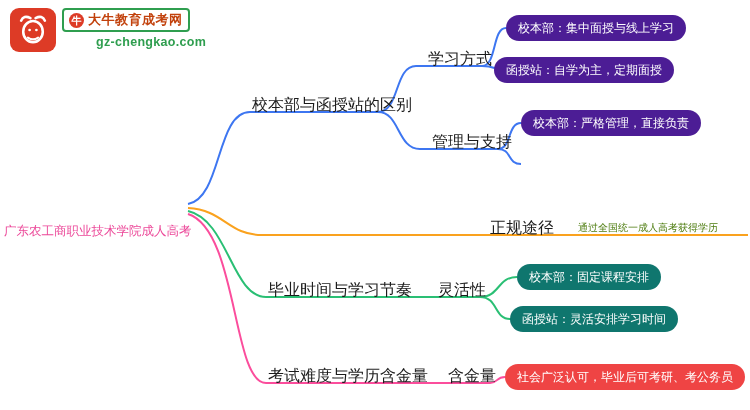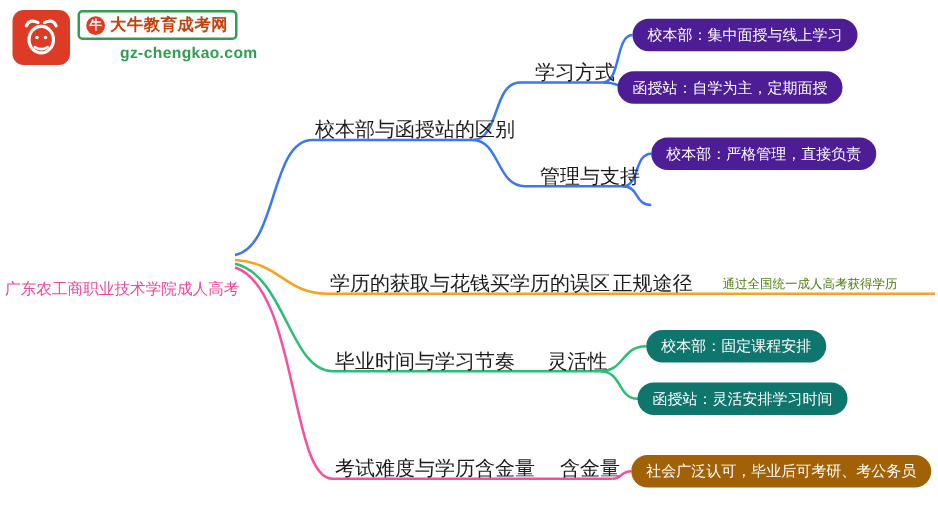--- a/index.html
+++ b/index.html
@@ -5,21 +5,21 @@
   * { margin:0; padding:0; box-sizing:border-box; }
   body { font-family:"Liberation Sans", sans-serif; background:#fff; }
   .canvas { position:relative; width:750px; height:410px; background:#fff; overflow:hidden; }
   .links { position:absolute; left:0; top:0; width:750px; height:410px; pointer-events:none; }
   .node-label { position:absolute; font-size:16px; color:#1b1b1b; white-space:nowrap; line-height:15px; font-weight:500; }
   .sub-label { font-weight:400; }
   .root-node { position:absolute; left:4px; top:200px; font-size:12.5px; font-weight:400; color:#ec4899; white-space:nowrap; line-height:15px;margin-top:24px; }
   .leaf-box { position:absolute; font-size:12px; color:#fff; white-space:nowrap; padding:7px 12px; border-radius:14px; line-height:12px; }
   .leaf-blue  { background:#4c1d95; }
   .leaf-green { background:#0f766e; }
-  .leaf-pink  { background:#a16207; }
+  .leaf-pink  { background:#ef4444; }
   .leaf-text { position:absolute; font-size:10px; color:#4d7c0f; white-space:nowrap; line-height:15px; }
   .logo { position:absolute; left:10px; top:8px; display:flex; gap:6px; }
   .logo-bull { width:46px; height:44px; background:#dd3b26; border-radius:9px; display:flex; align-items:center; justify-content:center; flex:0 0 auto; }
   .brand-badge { display:inline-flex; align-items:center; gap:4px; border:2px solid #2f9e4f; border-radius:4px; padding:2px 5px; height:24px; background:#fff; }
   .brand-icon { width:15px; height:15px; background:#dd3b26; border-radius:50%; color:#fff; font-size:10px; line-height:15px; text-align:center; font-weight:700; flex:0 0 auto; }
   .brand-text { font-size:13px; font-weight:700; color:#c2410c; letter-spacing:.5px; white-space:nowrap; }
   .domain { margin-top:3px; font-size:12.5px; font-weight:700; color:#2f9e4f; letter-spacing:.3px;margin-left:34px; }
 </style>
 </head>
 <body>
@@ -68,21 +68,20 @@
 
   <div class="root-node">广东农工商职业技术学院成人高考</div>
 
   <div class="node-label" style="left:252px;top:97px;">校本部与函授站的区别</div>
   <div class="node-label sub-label" style="left:428px;top:51px;">学习方式</div>
   <div class="leaf-box leaf-blue" style="left:506px;top:15px;">校本部：集中面授与线上学习</div>
   <div class="leaf-box leaf-blue" style="left:494px;top:57px;">函授站：自学为主，定期面授</div>
   <div class="node-label sub-label" style="left:432px;top:134px;">管理与支持</div>
   <div class="leaf-box leaf-blue" style="left:521px;top:110px;">校本部：严格管理，直接负责</div>
 
-  <div class="node-label" style="left:264px;top:220px;">学历的获取与花钱买学历的误区</div>
   <div class="node-label sub-label" style="left:490px;top:220px;">正规途径</div>
   <div class="leaf-text" style="left:578px;top:220px;">通过全国统一成人高考获得学历</div>
 
   <div class="node-label" style="left:268px;top:282px;">毕业时间与学习节奏</div>
   <div class="node-label sub-label" style="left:438px;top:282px;">灵活性</div>
   <div class="leaf-box leaf-green" style="left:517px;top:264px;">校本部：固定课程安排</div>
   <div class="leaf-box leaf-green" style="left:510px;top:306px;">函授站：灵活安排学习时间</div>
 
   <div class="node-label" style="left:268px;top:368px;">考试难度与学历含金量</div>
   <div class="node-label sub-label" style="left:448px;top:368px;">含金量</div>

